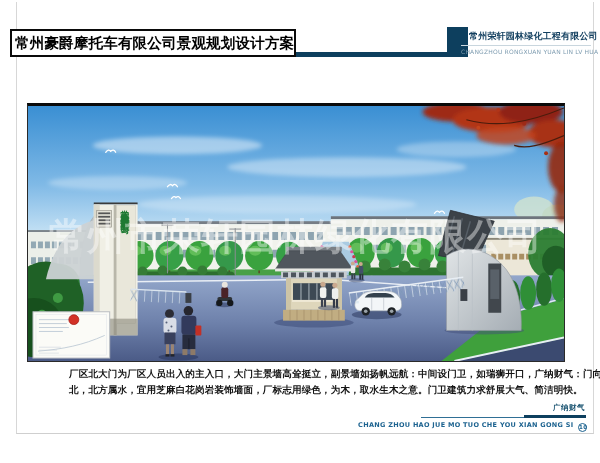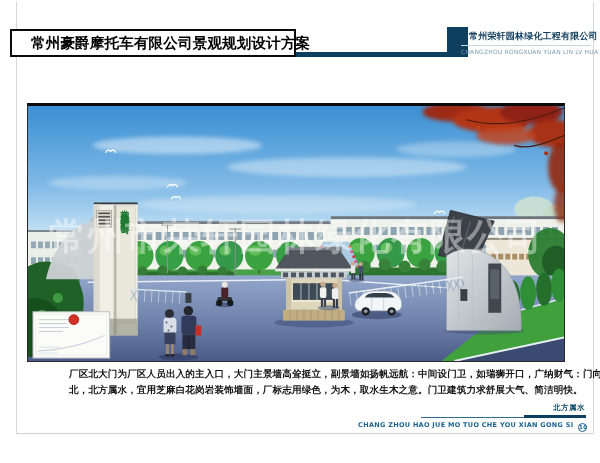--- a/index.html
+++ b/index.html
@@ -13,21 +13,21 @@
     border-left:1px solid #d7d7d7;border-right:1px solid #d7d7d7;border-bottom:1px solid #cfcfcf;
   }
   
   .title-box{
     position:absolute;left:10px;top:29px;width:282px;height:24px;
     background:#fff;border:2px solid #0a0a0a;z-index:3;
     display:flex;align-items:center;
   }
   .title-box span{
     font-size:14.5px;font-weight:700;color:#000;letter-spacing:.2px;
-    white-space:nowrap;padding-left:19px;
+    white-space:nowrap;padding-left:3px;
   }
   .title-bar{
     position:absolute;left:10px;top:52px;width:458px;height:5px;
     background:#0d3f5e;z-index:2;
   }
   .corner-square{
     position:absolute;left:447px;top:27px;width:21px;height:25px;
     background:#0d3f5e;z-index:2;
   }
   .header-right{
@@ -467,19 +467,19 @@
     <circle cx="472" cy="4" r="2" fill="#b23518"></circle>
         <circle cx="520" cy="48" r="2" fill="#a83014"></circle>
   </g>
 </svg>
 <div class="watermark">常州市荣轩园林绿化有限公司</div>
 <div class="tower-sign">常州豪爵摩托车有限公司</div>
 </div>
 
 <div class="description">厂区北大门为厂区人员出入的主入口，大门主景墙高耸挺立，副景墙如扬帆远航：中间设门卫，如瑞狮开口，广纳财气：门向朝北，北方属水，宜用芝麻白花岗岩装饰墙面，厂标志用绿色，为木，取水生木之意。门卫建筑力求舒展大气、简洁明快。</div>
 
-<div class="footer-label">北方属水</div>
+<div class="footer-label">广纳财气</div>
 <div class="line-thin"></div>
 <div class="line-thick"></div>
 <div class="footer-pinyin">
   <span>CHANG ZHOU HAO JUE MO TUO CHE YOU XIAN GONG SI</span>
   <span class="page-circle">10</span>
 </div>
 
 </body></html>

